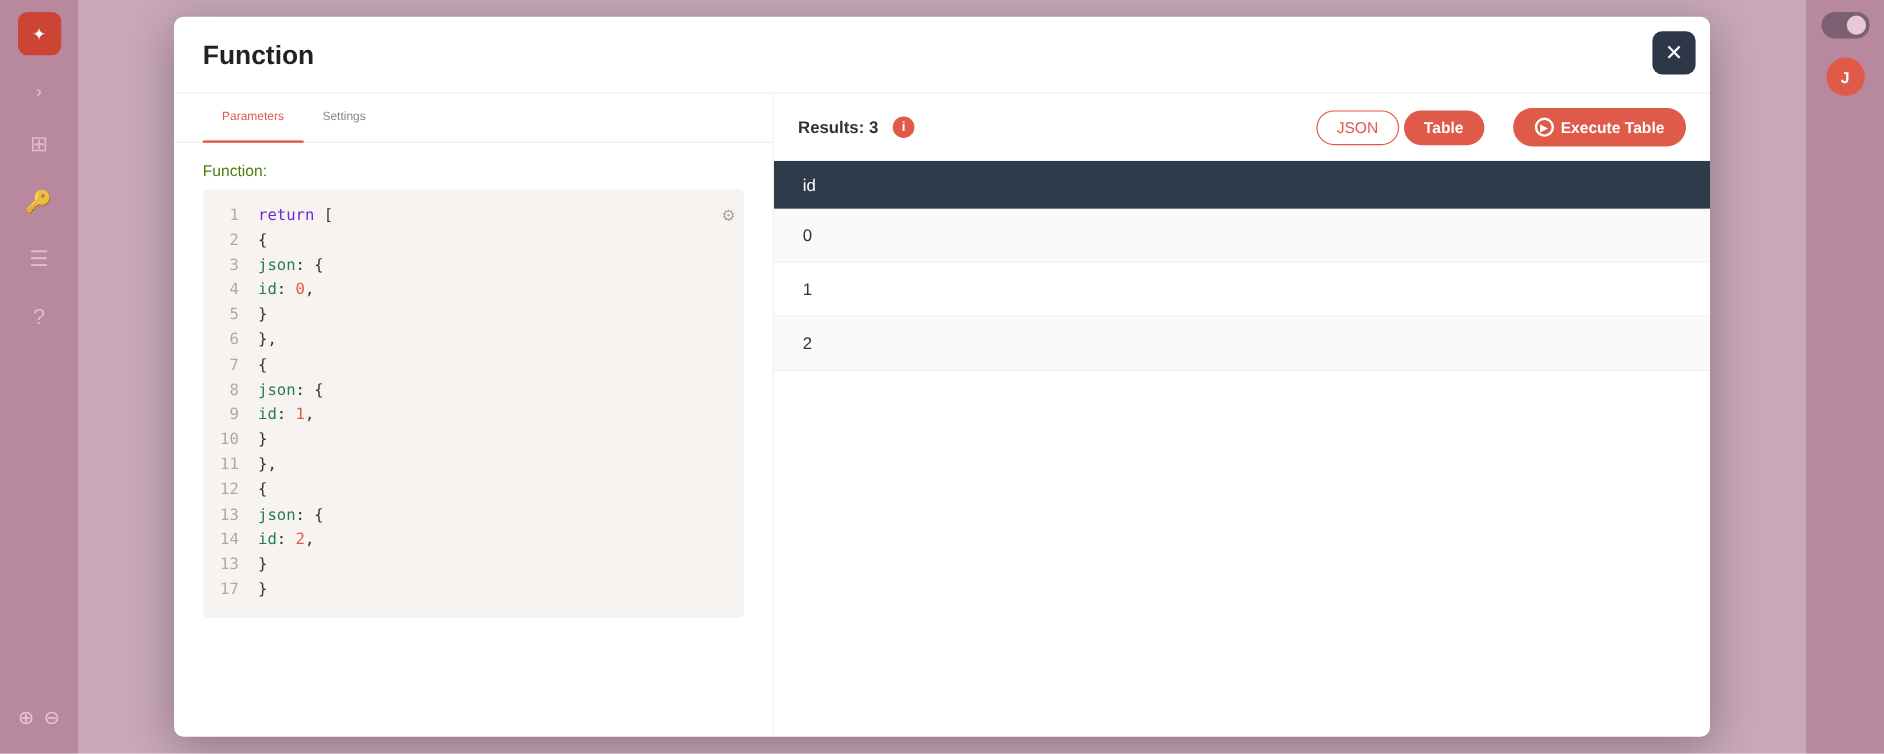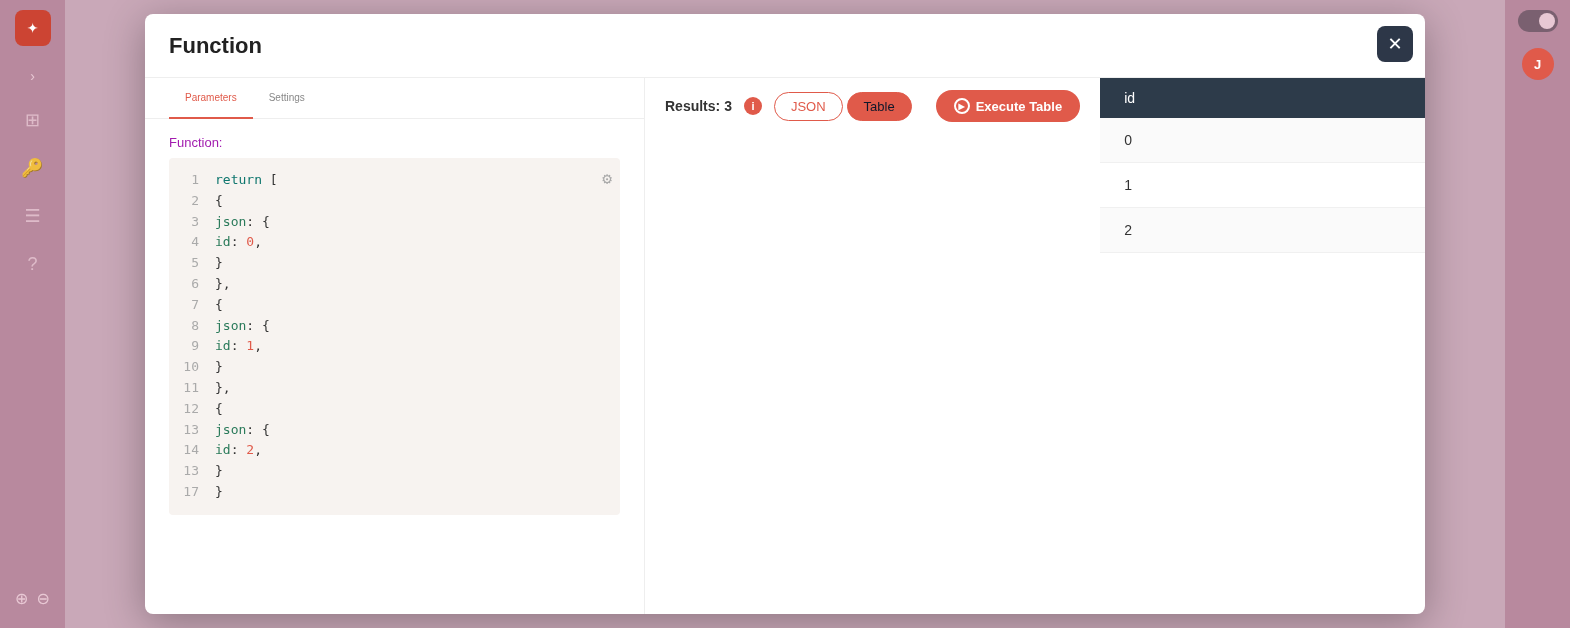--- a/index.html
+++ b/index.html
@@ -180,21 +180,21 @@
     }
 
     .panel-content {
       flex: 1;
       padding: 16px 24px;
       overflow: auto;
     }
 
     .function-label {
       font-size: 13px;
-      color: #a21caf;
+      color: #4d7c0f;
       margin-bottom: 8px;
     }
 
     
     .code-editor {
       background: #f7f3f0;
       border-radius: 4px;
       padding: 12px;
       font-family: 'Consolas', 'Monaco', monospace;
       font-size: 13px;
@@ -205,37 +205,38 @@
       display: flex;
       gap: 16px;
     }
     .line-num {
       color: #aaa;
       min-width: 18px;
       text-align: right;
       user-select: none;
     }
     .code-text { color: #333; }
-    .kw-return { color: #0f766e; font-weight: 500; }
+    .kw-return { color: #6d28d9; font-weight: 500; }
     .kw-json { color: #2a7a5a; }
     .kw-id { color: #2a7a5a; }
     .kw-num { color: #e05a4a; }
     .gear-icon-btn {
       position: absolute;
       top: 8px;
       right: 8px;
       color: #aaa;
       font-size: 16px;
       cursor: pointer;
     }
 
     
     .right-panel {
       flex: 1;
       display: flex;
+      flex-direction: column;
       overflow: hidden;
       justify-content: center;
     }
 
     .results-header {
       display: flex;
       align-items: center;
       padding: 0 20px;
       height: 56px;
       gap: 12px;
@@ -264,21 +265,22 @@
       padding: 6px 16px;
       border-radius: 20px;
       border: 1.5px solid #e05a4a;
       font-size: 13px;
       cursor: pointer;
       background: white;
       color: #e05a4a;
     }
     .view-btn.active {
       background: #e05a4a;
-      color: #0f172a;
+      color: #ffffff;
+      font-weight: bold;
     }
     .execute-btn {
       display: flex;
       align-items: center;
       gap: 6px;
       padding: 8px 18px;
       background: #e05a4a;
       color: white;
       border: none;
       border-radius: 20px;

